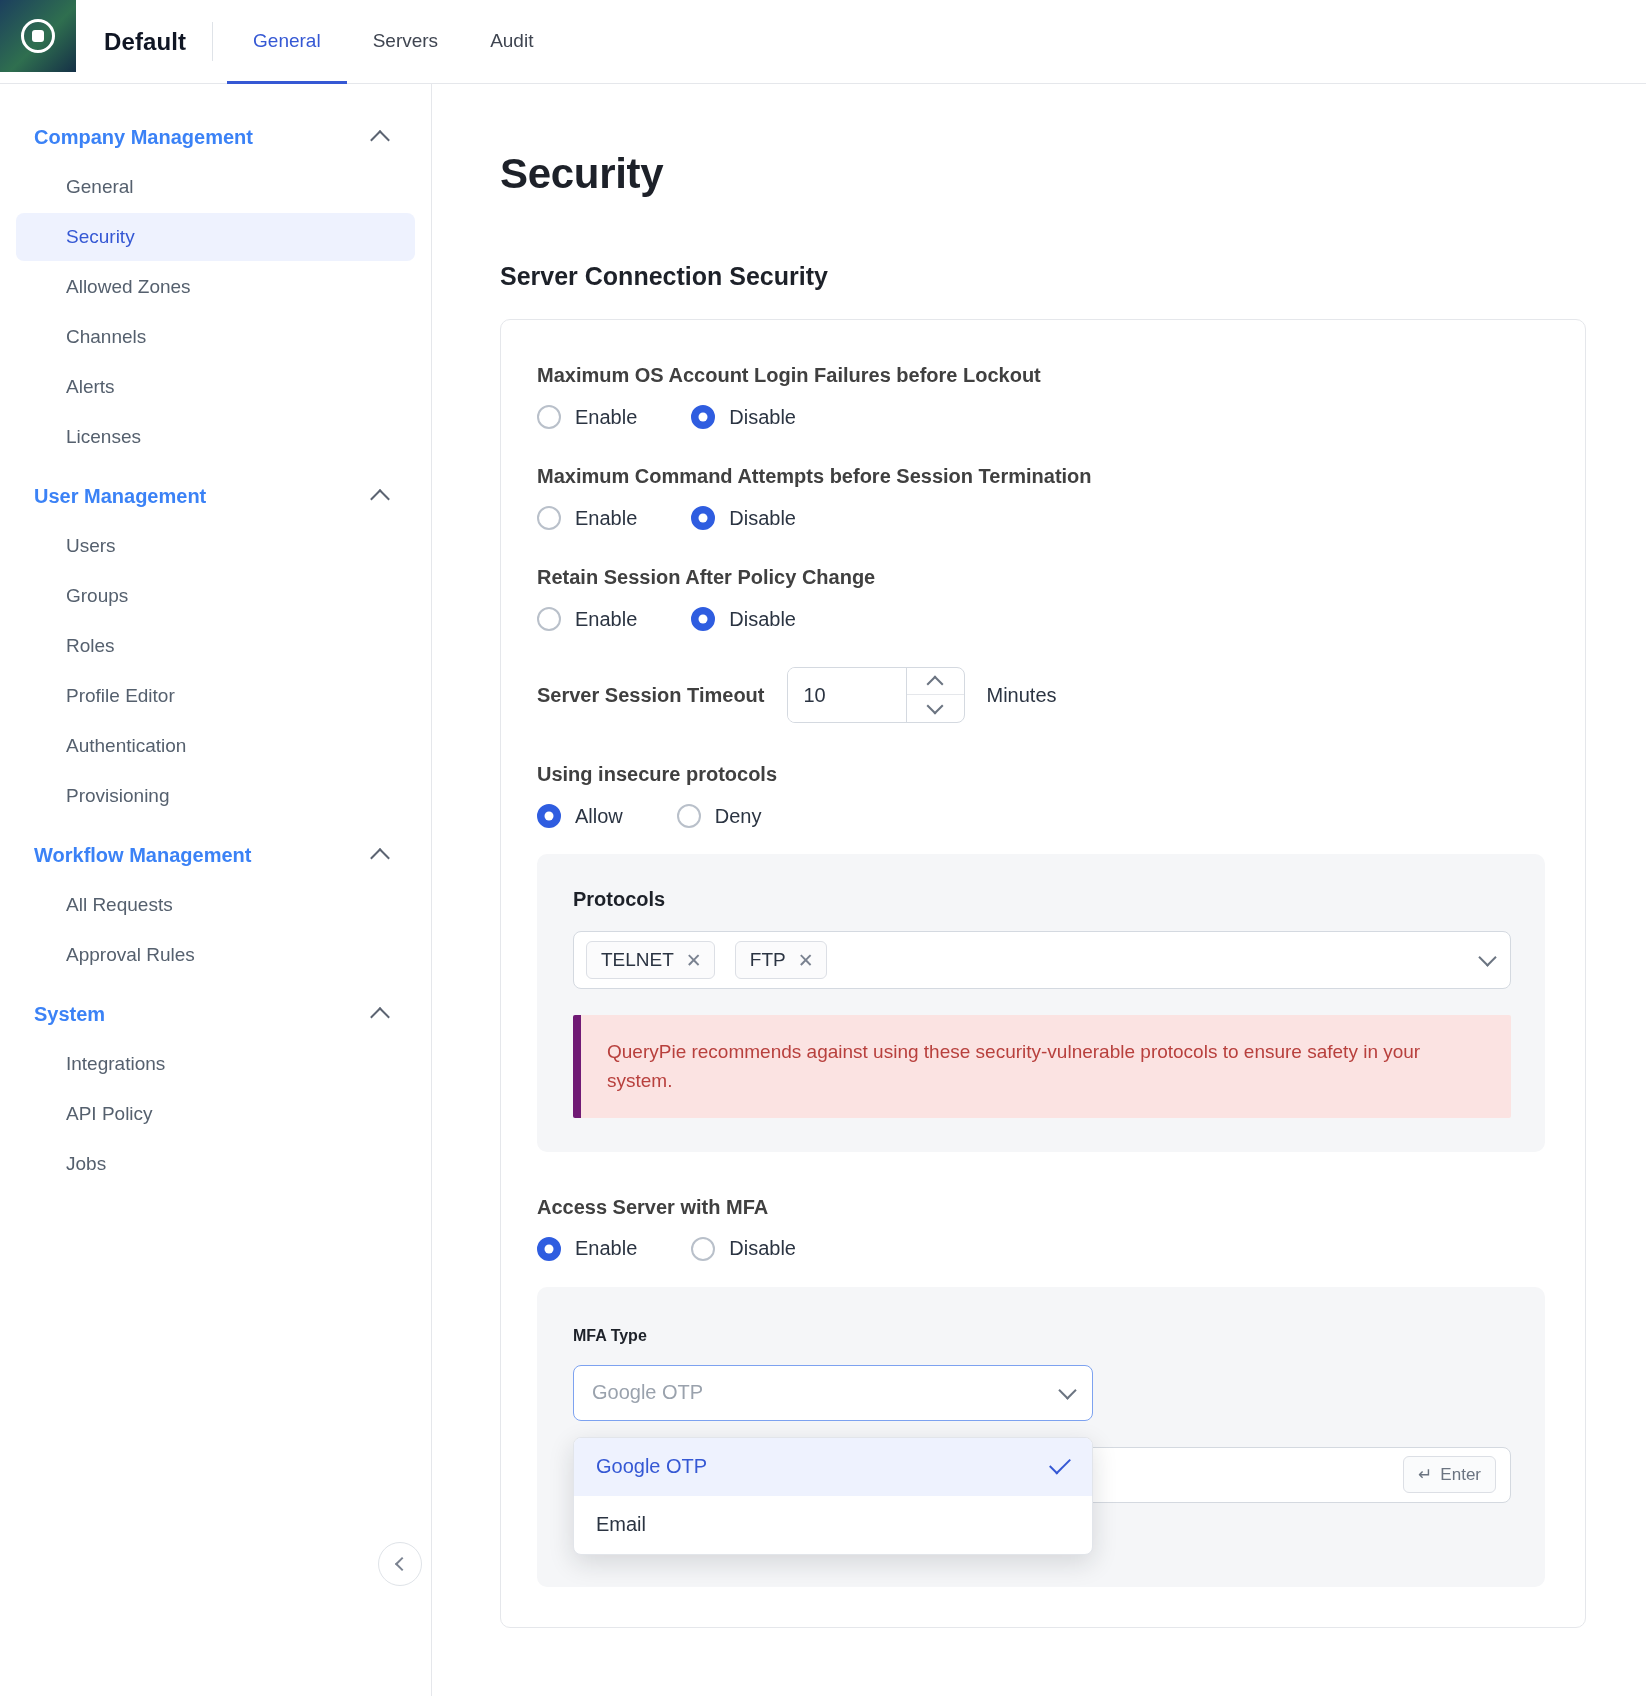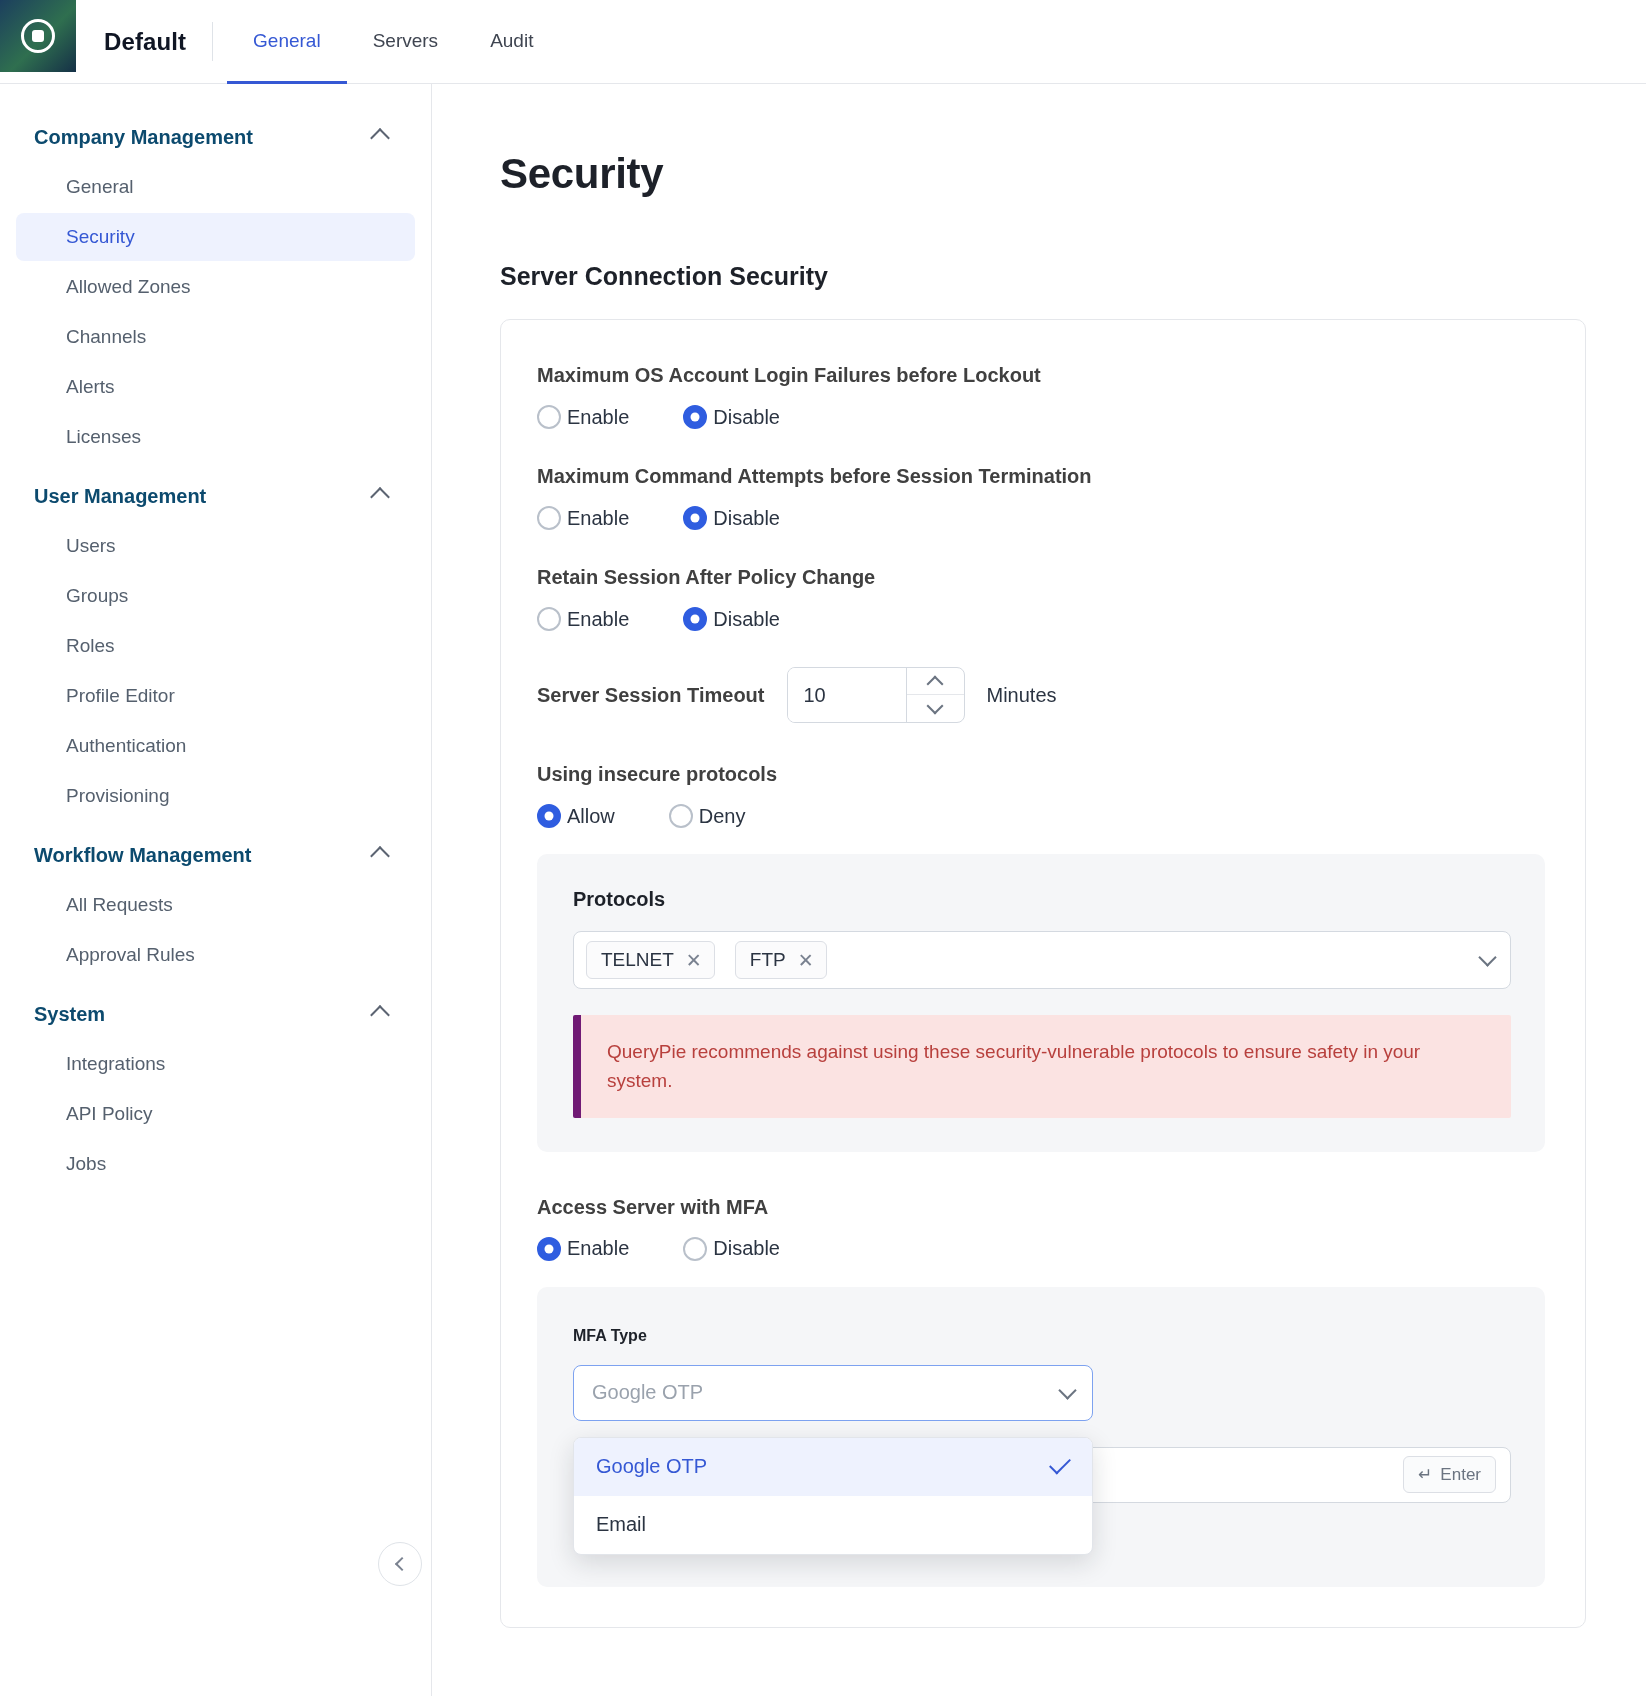--- a/index.html
+++ b/index.html
@@ -90,26 +90,26 @@
     padding: 30px 0 0 0;
     position: relative;
     background: #ffffff;
     overflow: hidden;
   }
   .group {
     margin-bottom: 12px;
   }
   .group-head {
     display: flex;
-    align-items: flex-start;
+    align-items: center;
     justify-content: space-between;
     padding: 12px 44px 12px 34px;
     font-size: 20px;
     font-weight: bold;
-    color: #0c4a6e;
+    color: #3b82f6;
     cursor: pointer;
   }
   .chev {
     width: 14px; height: 14px;
     border-left: 2px solid #5c6472;
     border-top: 2px solid #5c6472;
     transform: rotate(45deg);
     margin-top: 5px;
   }
   .nav-item {
@@ -175,21 +175,21 @@
   }
   .radio-row {
     display: flex;
     align-items: center;
     gap: 54px;
     margin-bottom: 36px;
   }
   .radio {
     display: flex;
     align-items: center;
-    gap: 6px;
+    gap: 14px;
     cursor: pointer;
     font-size: 20px;
     color: #2b3442;
   }
   .dot {
     width: 24px; height: 24px;
     border-radius: 50%;
     border: 2px solid #b9c0ca;
     background: #fff;
     display: inline-block;

